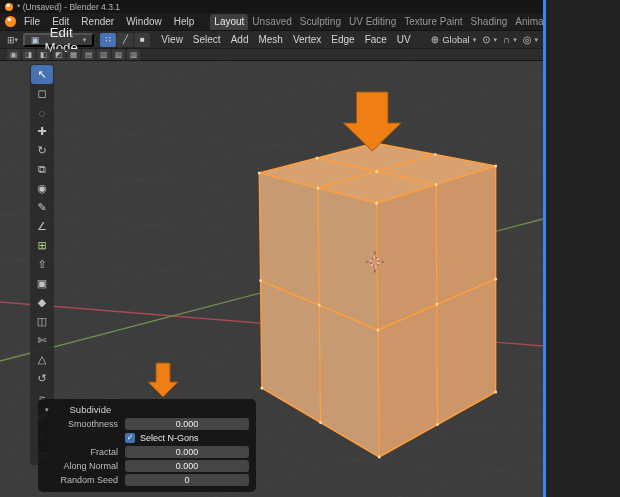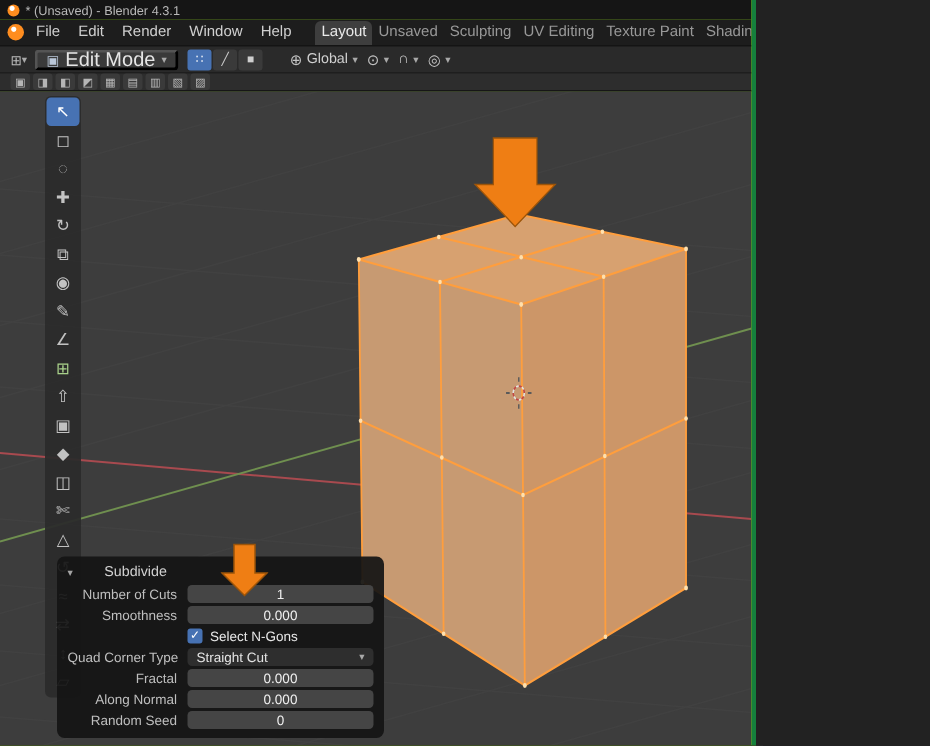--- a/index.html
+++ b/index.html
@@ -1,20 +1,20 @@
 <!DOCTYPE html>
 <html><head>
 <meta charset="utf-8">
 <style>
   * { margin:0; padding:0; box-sizing:border-box; }
   html,body { background:#222; }
   .app{
-    position:relative; width:504px; height:497px; overflow:hidden;
-    background:#84cc16; font-family:"Liberation Sans", sans-serif;
-    border-right:3px solid #15803d;
+    position:relative; width:546px; height:497px; overflow:hidden;
+    background:#14532d; font-family:"Liberation Sans", sans-serif;
+    border-right:3px solid #3b82f6;
   }
   
   .titlebar{ height:13px; background:#151515; color:#b9b9b9; font-size:8.5px;
     display:flex; align-items:center; gap:4px; padding:0 5px; }
   .blogo{ width:8px; height:8px; border-radius:50%;
     background:radial-gradient(circle at 38% 32%, #ffffff 0 1.4px, #ff8d1f 2px); }
   
   .topbar{ height:17px; background:#1d1d1d; display:flex; align-items:center;
     font-size:10px; color:#cfcfcf; padding-left:5px; }
   .blogo.big{ width:11px; height:11px; margin-right:2px; }
@@ -113,20 +113,31 @@
       <span class="cubeic">▣</span>
       <span>Edit Mode</span>
       <span class="chev">▾</span>
     </button>
     <div class="selmodes">
 
     <span class="selmode active">∷</span>
         <span class="selmode">╱</span>
         <span class="selmode">■</span>
       </div>
+    <nav class="vmenus">
+
+    <span class="menu">View</span>
+        <span class="menu">Select</span>
+        <span class="menu">Add</span>
+        <span class="menu">Mesh</span>
+        <span class="menu">Vertex</span>
+        <span class="menu">Edge</span>
+        <span class="menu">Face</span>
+        <span class="menu">UV</span>
+      </nav>
     <div class="rcluster">
       <span class="rgroup">
         <span class="ric">⊕</span>
         <span>Global</span>
         <span class="chev">▾</span>
       </span>
       <span class="rgroup">
         <span class="ric">⊙</span>
         <span class="chev">▾</span>
       </span>
@@ -249,42 +260,31 @@
         <div class="tool">↕</div>
         <div class="tool">▱</div>
       </div>
 
     <div class="oppanel">
       <div class="op-header">
         <span class="op-chev">▾</span>
         <span>Subdivide</span>
       </div>
       <div class="op-row">
-        <span class="op-label">Number of Cuts</span>
-        <span class="op-field">1</span>
-      </div>
-      <div class="op-row">
         <span class="op-label">Smoothness</span>
         <span class="op-field">0.000</span>
       </div>
       <div class="op-row">
         <span class="op-label"></span>
         <span class="op-check-wrap">
           <span class="checkbox">✓</span>
           <span>Select N-Gons</span>
         </span>
       </div>
       <div class="op-row">
-        <span class="op-label">Quad Corner Type</span>
-        <span class="op-field dd">
-          <span>Straight Cut</span>
-          <span class="chev">▾</span>
-        </span>
-      </div>
-      <div class="op-row">
         <span class="op-label">Fractal</span>
         <span class="op-field">0.000</span>
       </div>
       <div class="op-row">
         <span class="op-label">Along Normal</span>
         <span class="op-field">0.000</span>
       </div>
       <div class="op-row">
         <span class="op-label">Random Seed</span>
         <span class="op-field">0</span>

